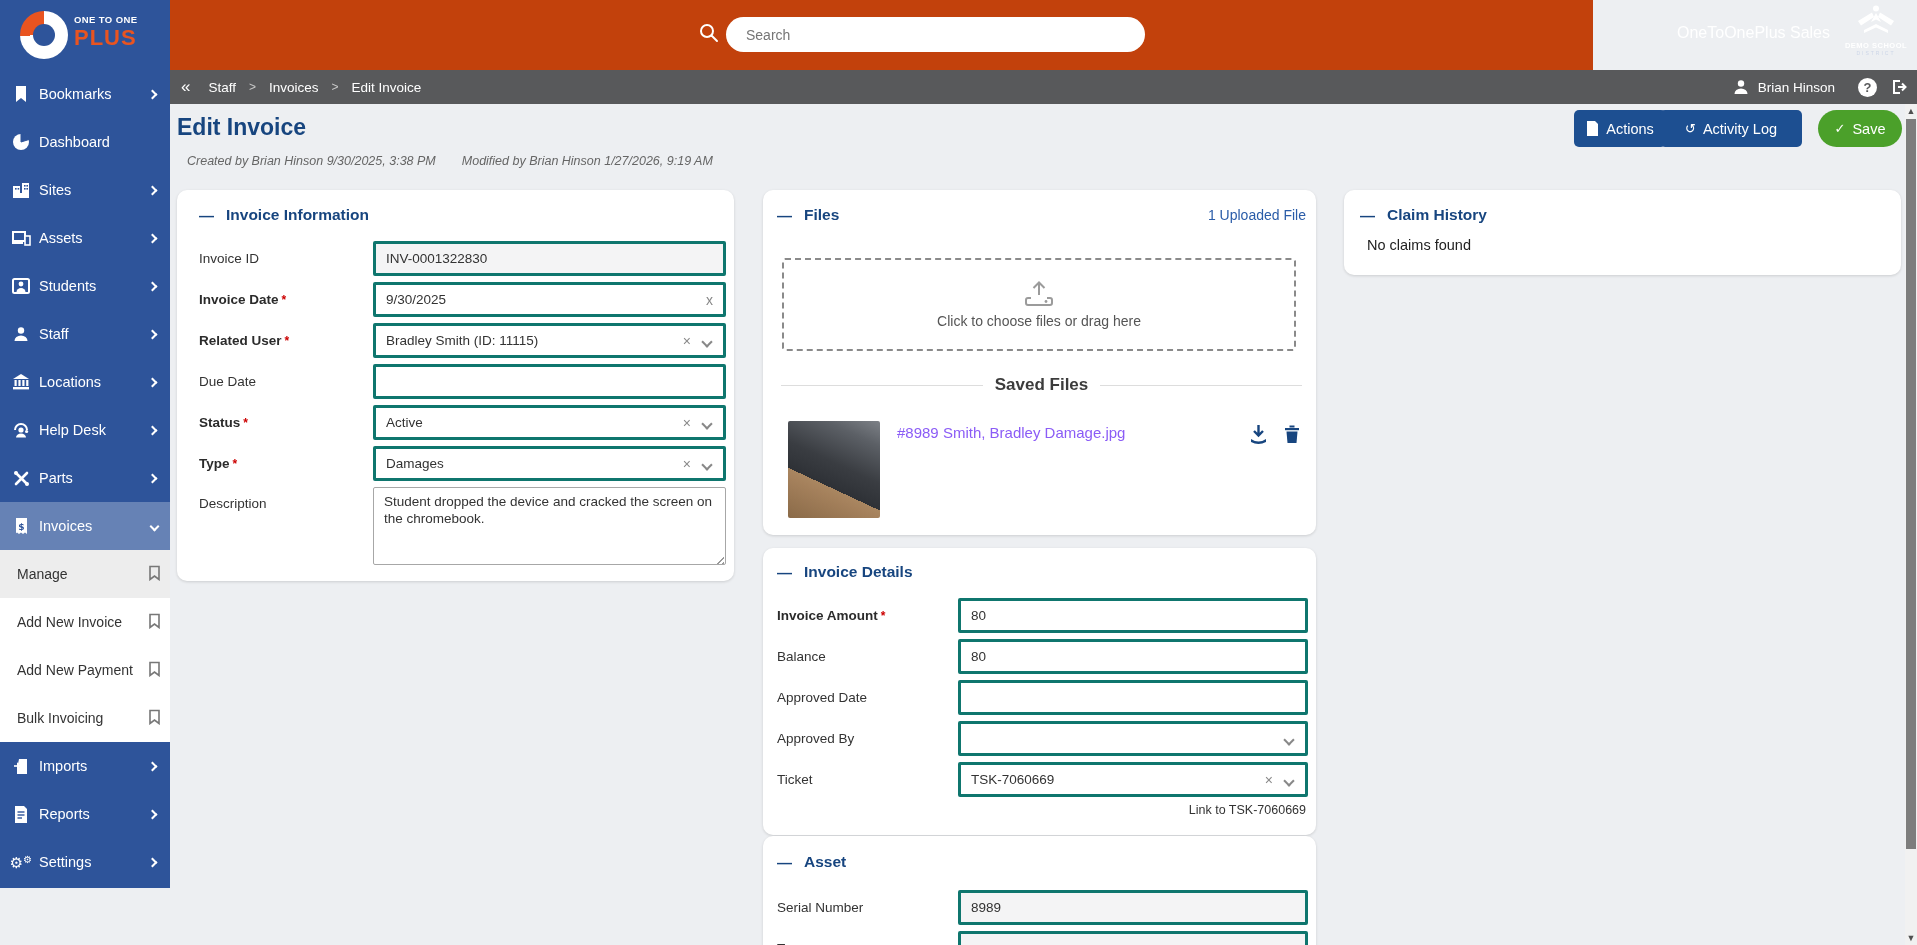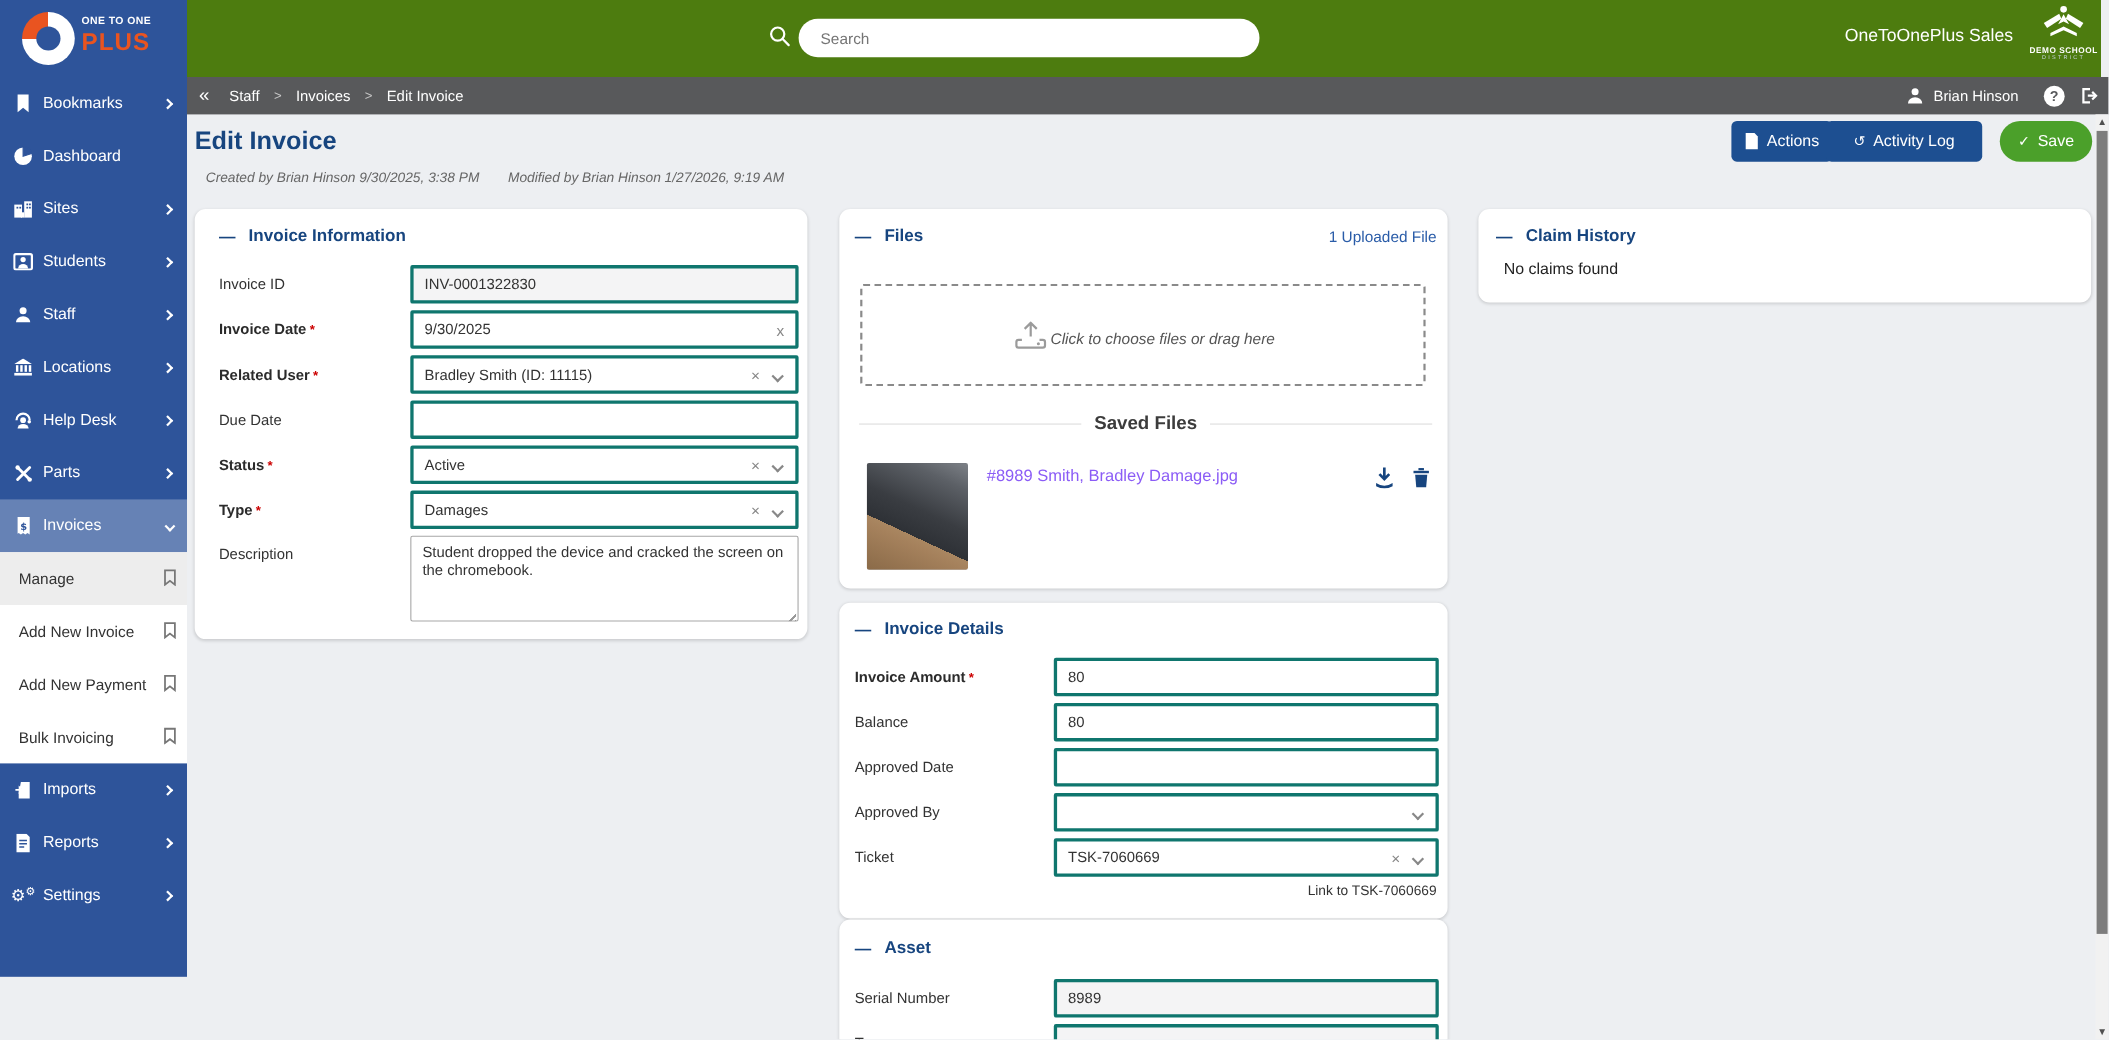--- a/index.html
+++ b/index.html
@@ -1,21 +1,21 @@
 <!DOCTYPE html>
 <html><head>
 <meta charset="utf-8">
 <style>
   * { box-sizing: border-box; margin: 0; padding: 0; }
   html,body { width:1917px; height:945px; overflow:hidden; }
   body { font-family:"Liberation Sans","DejaVu Sans",sans-serif; background:#edeff2; }
   #app { position:relative; width:1917px; height:945px; overflow:hidden; background:#edeff2; }
 
   
-  .topbar { position:absolute; left:0; top:0; width:1910px; height:70px; background:#4d7c0f; }
+  .topbar { position:absolute; left:0; top:0; width:1593px; height:70px; background:#c2410c; }
   .search-icon { position:absolute; left:698px; top:22px; }
   .search-pill { position:absolute; left:726px; top:17px; width:419px; height:35px; border:none;
     border-radius:18px; background:#fff; padding:0 20px; font-size:14px; color:#333; outline:none;
     font-family:inherit; }
   .portal-name { position:absolute; left:1560px; top:24px; width:270px; text-align:right;
     color:#fff; font-size:16px; }
   .district { position:absolute; left:1840px; top:4px; width:72px; text-align:center; color:#fff; }
   .district .d1 { font-size:7.5px; font-weight:bold; letter-spacing:.5px; margin-top:1px; }
   .district .d2 { font-size:5px; letter-spacing:2px; color:#cdd6e8; }
 
@@ -102,21 +102,21 @@
   textarea.fta { width:100%; height:78px; border:1px solid #a7a7a7; border-radius:2px; resize:none;
     font-family:inherit; font-size:13.5px; color:#333; padding:6px 10px; line-height:1.25; outline:none; }
   .grip { position:absolute; right:2px; bottom:5px; width:10px; height:10px;
     background:repeating-linear-gradient(135deg, transparent 0 2px, #999 2px 3.5px); cursor:nwse-resize;
     clip-path:polygon(100% 0, 100% 100%, 0 100%); }
 
   
   .files-head { display:flex; align-items:center; }
   .uploaded-count { margin-left:auto; color:#2a5ca8; font-size:14px; }
   .dropzone { margin:34px 10px 0 5px; height:93px; border:2px dashed #8a8a8a; border-radius:3px;
-    display:flex; align-items:center; justify-content:center; cursor:pointer;font-style:italic; }
+    display:flex; flex-direction:column; align-items:center; justify-content:center; cursor:pointer; }
   .dz-text { color:#555; font-size:14px; margin-top:6px; }
   .saved-divider { display:flex; align-items:center; margin:24px 4px 0 4px; gap:12px; }
   .saved-divider .line { flex:1; height:1px; background:#ddd; }
   .saved-divider .txt { color:#3c3c3c; font-weight:bold; font-size:17px; }
   .file-row { display:flex; margin:26px 6px 0 11px; }
   .file-thumb { width:92px; height:97px; border-radius:2px; cursor:pointer;
     background:
       linear-gradient(205deg, #7d8187 0%, #5c6066 18%, #3a3d42 45%, #2e3136 64%, transparent 64%),
       linear-gradient(25deg, #8a6a48 0%, #a5815c 30%, #b08f68 45%, transparent 52%),
       linear-gradient(160deg, #55585e 0 60%, #3f424a 60% 100%);
@@ -229,20 +229,31 @@
             <rect x="12" y="6" width="1.6" height="1.6" fill="#2e549a"></rect>
             <rect x="14.4" y="6" width="1.6" height="1.6" fill="#2e549a"></rect>
             <rect x="7" y="11" width="3" height="5" fill="#fff"></rect>
           </svg>
         </span>
       <span class="nlabel">Sites</span>
       <span class="nav-chev"></span>
     </div>
     <div class="nav-item">
       <span class="nicon">
+          <svg width="19" height="16" viewBox="0 0 19 16">
+            <rect x="1" y="2" width="12" height="9" fill="none" stroke="#fff" stroke-width="2"></rect>
+            <rect x="13" y="6" width="5" height="9" fill="#2e549a" stroke="#fff" stroke-width="1.6"></rect>
+            <line x1="0" y1="13" x2="11" y2="13" stroke="#fff" stroke-width="2"></line>
+          </svg>
+        </span>
+      <span class="nlabel">Assets</span>
+      <span class="nav-chev"></span>
+    </div>
+    <div class="nav-item">
+      <span class="nicon">
           <svg width="18" height="16" viewBox="0 0 18 16">
             <rect x="1" y="1" width="16" height="14" rx="1.5" fill="none" stroke="#fff" stroke-width="2"></rect>
             <circle cx="9" cy="6" r="2.4" fill="#fff"></circle>
             <path d="M4.5 14 a4.5 4 0 0 1 9 0 Z" fill="#fff"></path>
           </svg>
         </span>
       <span class="nlabel">Students</span>
       <span class="nav-chev"></span>
     </div>
     <div class="nav-item">

